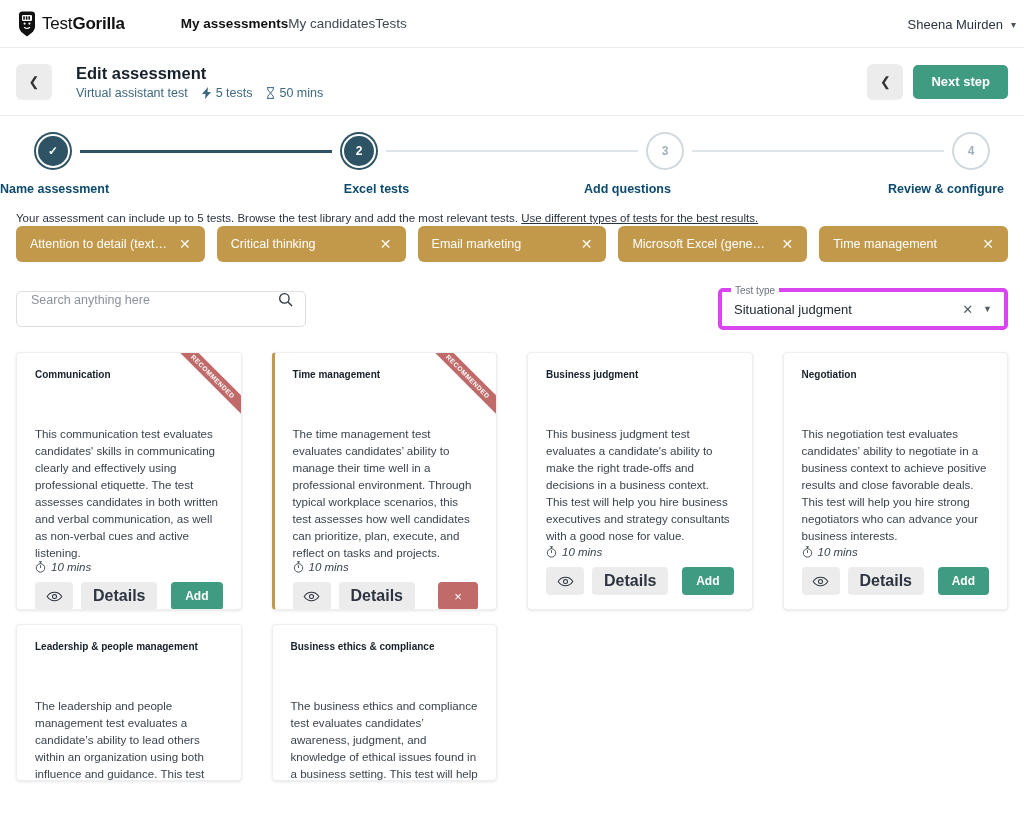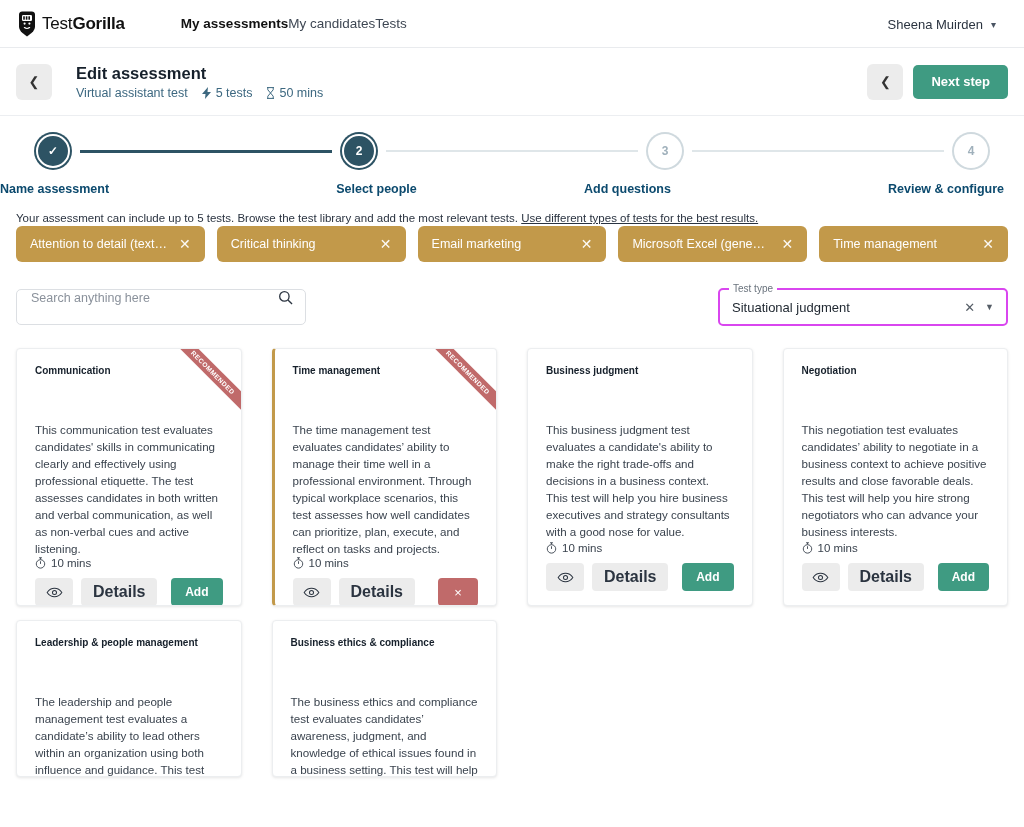--- a/index.html
+++ b/index.html
@@ -22,21 +22,21 @@
     position: relative;
   }
   .brand { display: flex; align-items: center; gap: 4px; }
   .brand-mark { width: 22px; height: 26px; display: block; }
   .brand-text { font-size: 17px; letter-spacing: -0.2px; color: #111; }
   .brand-text b { font-weight: 700; }
   .nav-links { display: flex; align-items: center; margin-left: 56px; }
   .nav-link { font-size: 13.5px; color: #3e4753; text-decoration: none; cursor: pointer; }
   .nav-link.active { font-weight: 700; color: #111; }
   .user-menu {
-    position: absolute; right: 28px; top: 50%; transform: translateY(-50%);
+    position: absolute; right: 8px; top: 50%; transform: translateY(-50%);
     display: flex; align-items: center; gap: 8px;
     font-size: 13px; color: #2b3440; cursor: pointer;
   }
   .caret-down { font-size: 10px; color: #4a5563; }
 
   
   .pagehead {
     height: 68px;
     display: flex; align-items: center;
     padding: 0 16px;
@@ -125,21 +125,21 @@
   .search-box {
     width: 290px; height: 36px; border: 1px solid #dcdfe3; border-radius: 5px;
     display: flex; align-items: flex-start; padding: 0 12px; background: #fff;
   }
   .search-box input {
     flex: 1; border: none; outline: none; font-size: 12.5px;
     font-family: "Liberation Sans", sans-serif; color: #3b4450; background: transparent;
   }
   .search-box input::placeholder { color: #8a919b; }
   .select-wrap {
-    width: 290px; height: 38px; border: 2px solid #d946ef; border-radius: 5px;
+    width: 290px; height: 38px; border: 4px solid #d946ef; border-radius: 5px;
     display: flex; align-items: center; padding: 17px 12px; position: relative;
     background: #fff;
   }
   .select-legend {
     position: absolute; top: -7px; left: 9px; background: #fff;
     font-size: 10px; color: #6a737d; padding: 0 4px;
   }
   .select-value { flex: 1; font-size: 13px; color: #222a33; }
   .select-icons { display: flex; align-items: center; gap: 10px; color: #555d66; }
   .select-icons .x { font-size: 13px; cursor: pointer; }
@@ -170,21 +170,21 @@
     font-size: 10px; font-weight: 700; color: #16202b;
     line-height: 1.28; margin-bottom: 4px;
     min-height: 38px;
   }
   .card-desc {
     font-size: 11.6px; line-height: 1.47; color: #3a434e;
     margin-top: 14px; flex: 1 1 auto;
   }
   .card-time {
     font-size: 11.5px; color: #3a434e;
-    display: flex; align-items: center; gap: 5px; margin-bottom: 9px;
+    display: flex; align-items: center; gap: 5px; margin-bottom: 9px; font-style: italic;
   }
   .card-actions { display: flex; align-items: center; gap: 8px; }
   .btn-eye, .btn-details {
     background: #ececec; border: none; border-radius: 4px;
     height: 28px; cursor: pointer;
     display: flex; align-items: center; justify-content: center;
     color: #2b3440;
   }
   .btn-eye { width: 38px; }
   .btn-details { padding: 0 12px; font-size: 16px; font-weight: 700; }
@@ -285,21 +285,21 @@
     <div class="step-node done">✓</div>
     <div class="step-line filled"></div>
     <div class="step-node current">2</div>
     <div class="step-line"></div>
     <div class="step-node">3</div>
     <div class="step-line"></div>
     <div class="step-node">4</div>
   </div>
   <div class="labels-row">
     <div class="step-label first">Name assessment</div>
-    <div class="step-label">Select people</div>
+    <div class="step-label">Excel tests</div>
     <div class="step-label">Add questions</div>
     <div class="step-label last">Review &amp; configure</div>
   </div>
 </div>
 
 <div class="content-wrap">
 
   <div class="info-line">
     <span>Your assessment can include up to 5 tests. Browse the test library and add the most relevant tests. </span><a>Use different types of tests for the best results.</a>
   </div>

